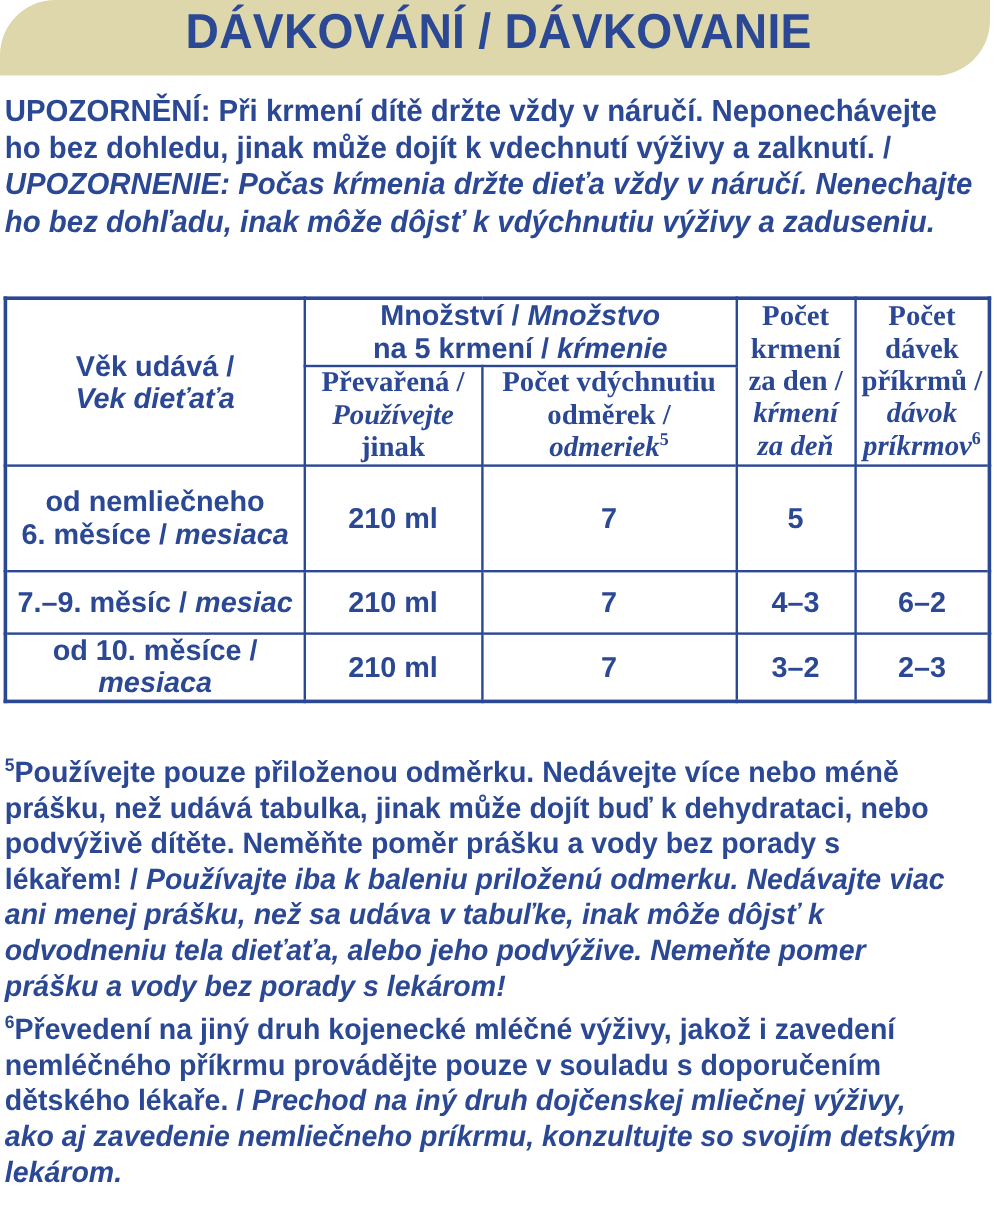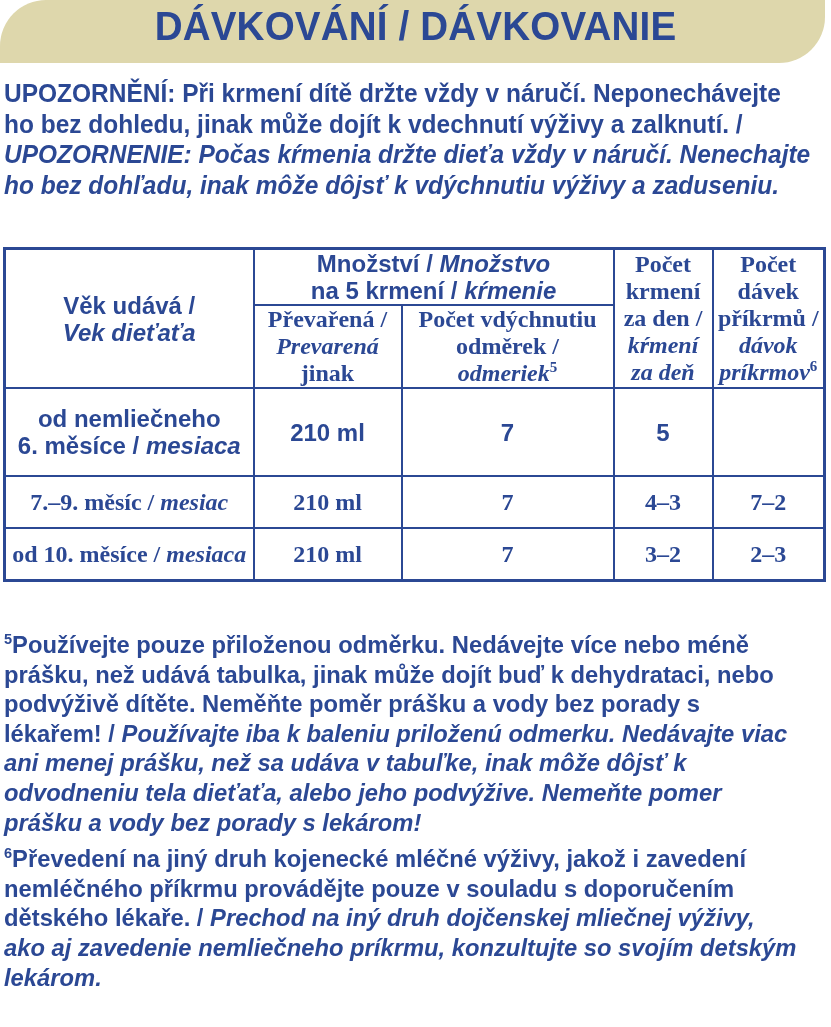--- a/index.html
+++ b/index.html
@@ -111,21 +111,21 @@
     padding-left: 12px;
     font-size: 25px;
     line-height: 29px;
     font-weight: 700;
   }
   .val-cell {
     font-size: 26px;
     font-weight: 700;
   }
   .row-tall td { height: 86px; }
-  .row-short td { height: 50px; font-family: Liberation Serif, serif; }
+  .row-short td { height: 50px; }
 
   
   .footnotes {
     position: absolute;
     left: 4px;
     top: 630px;
     width: 820px;
     font-size: 24.5px;
     line-height: 29.6px;
     font-weight: 600;
@@ -184,21 +184,21 @@
         <span>Počet</span><br>
         <span>dávek</span><br>
         <span>příkrmů /</span><br>
         <span class="it">dávok</span><br>
         <span class="it">príkrmov</span><span class="sup">6</span>
       </td>
     </tr>
     <tr>
       <td class="hdr-cell">
         <span>Převařená /</span><br>
-        <span class="it">Prevarená</span><br>
+        <span class="it">Používejte</span><br>
         <span>jinak</span>
       </td>
       <td class="hdr-cell">
         <span>Počet vdýchnutiu</span><br>
         <span>odměrek /</span><br>
         <span class="it">odmeriek</span><span class="sup">5</span>
       </td>
     </tr>
 
     <tr class="row-tall">
@@ -211,21 +211,21 @@
       <td class="val-cell">5</td>
       <td class="val-cell"></td>
     </tr>
     <tr class="row-short">
       <td class="age-cell">
         <span>7.–9. měsíc /</span> <span class="it">mesiac</span>
       </td>
       <td class="val-cell">210 ml</td>
       <td class="val-cell">7</td>
       <td class="val-cell">4–3</td>
-      <td class="val-cell">7–2</td>
+      <td class="val-cell">6–2</td>
     </tr>
     <tr class="row-short">
       <td class="age-cell">
         <span>od 10. měsíce /</span> <span class="it">mesiaca</span>
       </td>
       <td class="val-cell">210 ml</td>
       <td class="val-cell">7</td>
       <td class="val-cell">3–2</td>
       <td class="val-cell">2–3</td>
     </tr>

